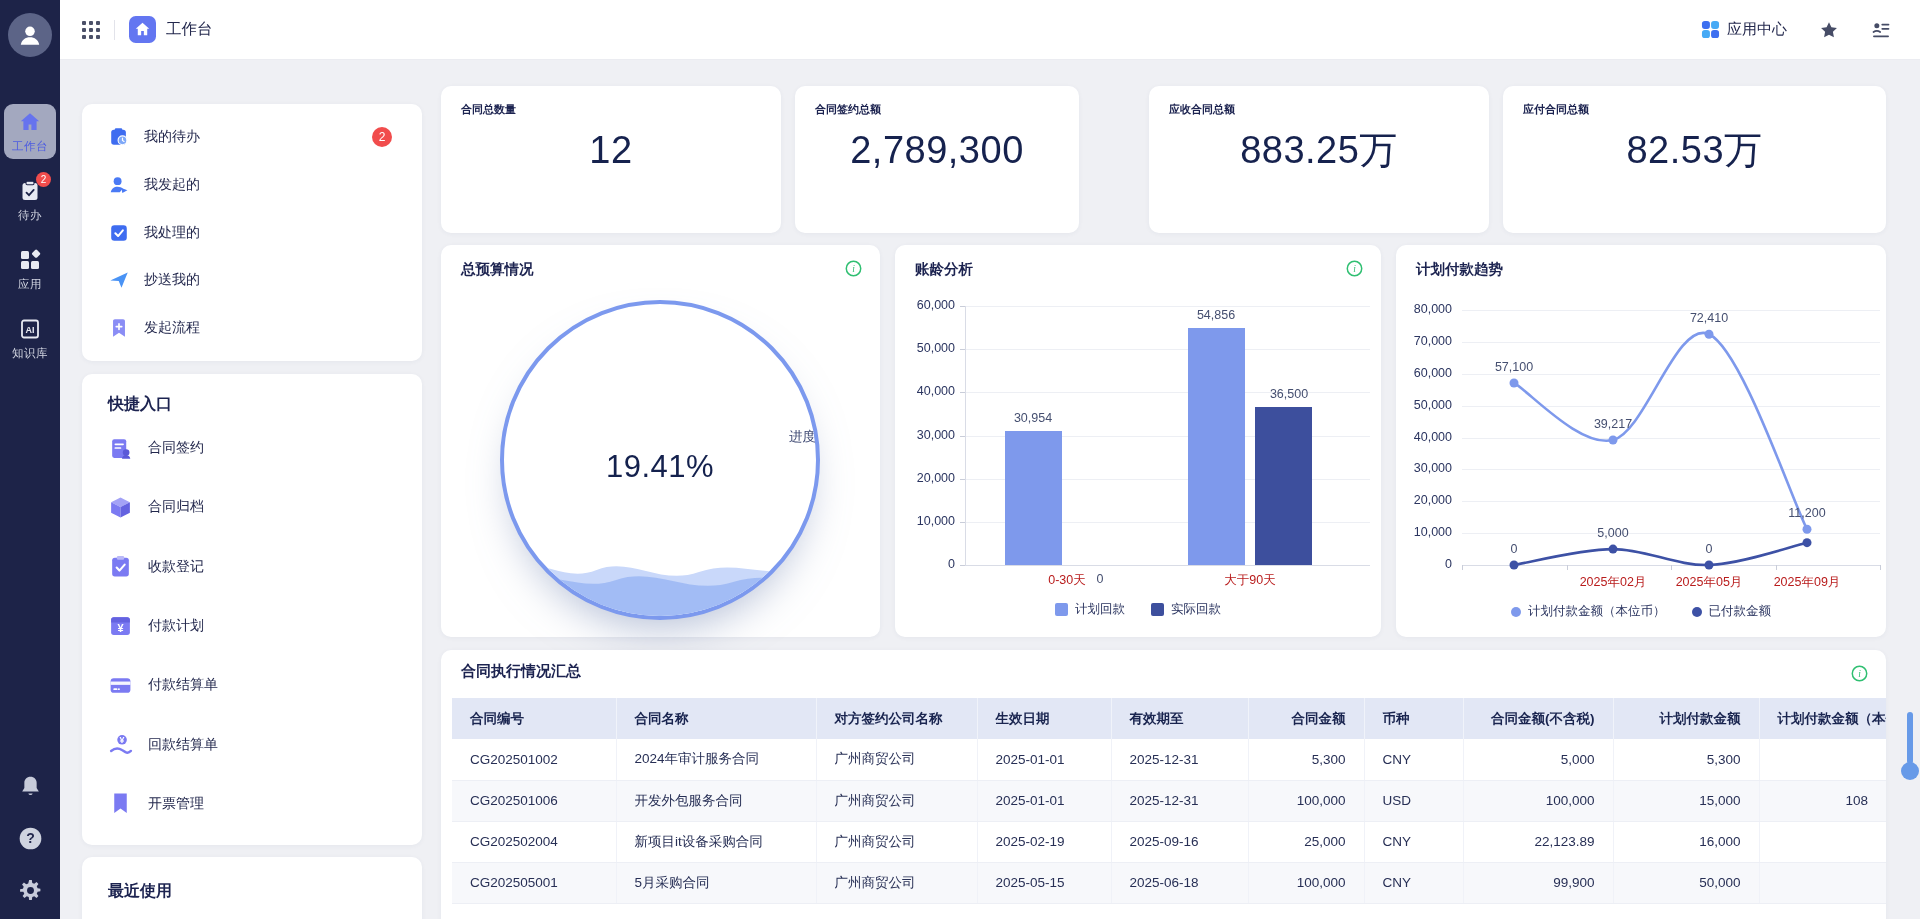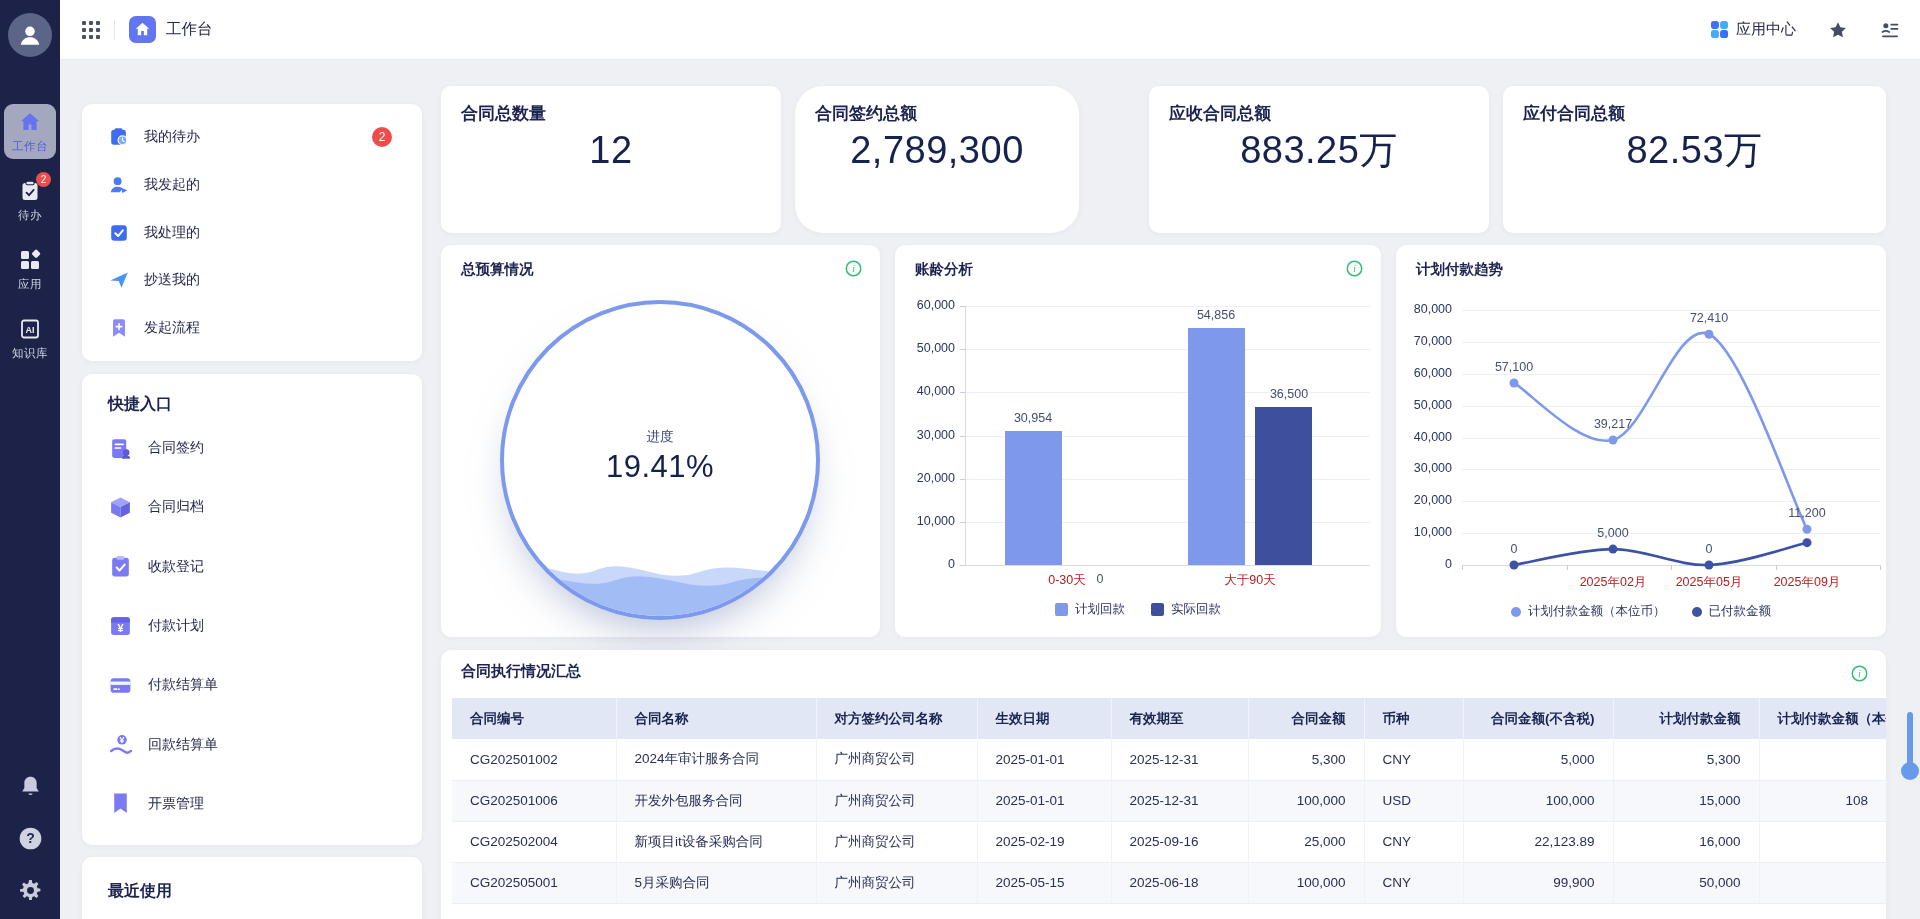--- a/index.html
+++ b/index.html
@@ -28,21 +28,21 @@
 
   
   #topbar { position:absolute; left:60px; top:0; width:1860px; height:60px; background:#fff;
     border-bottom:1px solid #ebecf1; display:flex; align-items:center; z-index:4; }
   #tb-grid { width:18px; height:18px; margin-left:22px; color:#4b5068; cursor:pointer; }
   #tb-grid svg { width:18px; height:18px; display:block; }
   .tb-sep { width:1px; height:20px; background:#e2e3ea; margin:0 14px; }
   #tb-home { width:27px; height:27px; cursor:pointer; }
   #tb-home svg { width:27px; height:27px; display:block; }
   #tb-title { margin-left:10px; font-size:15.5px; color:#23284d; }
-  #tb-right { margin-left:auto; display:flex; align-items:center; gap:32px; padding-right:20px; }
+  #tb-right { margin-left:auto; display:flex; align-items:center; gap:32px; padding-right:29px; }
   #tb-appcenter { display:flex; align-items:center; gap:7px; cursor:pointer; font-size:15px; color:#23284d; }
   #tb-appcenter svg { width:19px; height:19px; display:block; }
   .tb-ic { width:20px; height:20px; color:#464c66; cursor:pointer; }
   .tb-ic svg { width:20px; height:20px; display:block; }
 
   
   .card { position:absolute; background:#fff; border-radius:10px; box-shadow:0 1px 5px rgba(40,50,100,.05); }
   .card-title { position:absolute; top:15px; left:20px; font-size:14.5px; font-weight:bold; color:#1c2350; }
   .info-dot { position:absolute; top:15px; right:18px; width:17px; height:17px; cursor:pointer; }
   .info-dot svg { width:17px; height:17px; display:block; }
@@ -60,32 +60,32 @@
   #quick-title, #recent-title { font-size:16px; font-weight:bold; color:#1c2350; }
   #quick-list { margin-top:16px; height:390px; display:flex; flex-direction:column; justify-content:space-between; }
   .quick-row { display:flex; align-items:center; gap:15px; height:34px; cursor:pointer; }
   .quick-row .qic { width:25px; height:25px; flex:none; color:#7b7af2; }
   .quick-row .qic svg { width:25px; height:25px; display:block; }
   #panel-recent { left:82px; top:857px; width:340px; height:120px; padding:24px 26px; }
 
   
   .stat-card { position:absolute; top:86px; height:147px; background:#fff; border-radius:10px;
     box-shadow:0 1px 5px rgba(40,50,100,.05); }
-  .stat-title { position:absolute; top:16px; left:20px; font-size:17px; font-weight:bold; color:#1c2350; }
+  .stat-title { position:absolute; top:16px; left:20px; font-size:11px; font-weight:bold; color:#1c2350; }
   .stat-value { position:absolute; top:44px; left:0; right:0; text-align:center; font-size:38px;
     line-height:40px; font-weight:500; color:#16224e; letter-spacing:.5px; }
 
   
   #card-budget { left:441px; top:245px; width:439px; height:392px; }
   #liquid { position:absolute; left:59px; top:55px; width:320px; height:320px; border-radius:50%;
     border:4px solid #7c99ee; overflow:hidden; background:#fff;
     box-shadow:0 22px 42px -14px rgba(110,130,175,.5); }
   #liquid svg.waves { position:absolute; bottom:-2px; left:0; width:100%; height:78px; }
   #liquid-text { position:absolute; top:124px; left:0; right:0; text-align:center; }
-  #budget-label { font-size:13.5px; color:#3a4570; }
+  #budget-label { font-size:13.5px; color:#3a4570;text-align:right; }
   #budget-value { font-size:31px; color:#14214d; margin-top:3px; letter-spacing:.5px; }
 
   
   #card-aging { left:895px; top:245px; width:486px; height:392px; }
   #card-trend { left:1396px; top:245px; width:490px; height:392px; }
   .plot { position:absolute; }
   .gridline { position:absolute; left:0; right:0; height:1px; background:#edeff4; }
   .gridline.zero { background:#d9dce6; }
   .ytick { position:absolute; font-size:12.5px; color:#2b3560; text-align:right; width:58px; }
   .ytickmark { position:absolute; width:5px; height:1px; background:#c9cdd9; }
@@ -366,21 +366,21 @@
 
 <div class="card" id="panel-recent">
   <div id="recent-title">最近使用</div>
 </div>
 
 <div id="stats-row">
     <div class="stat-card" style="left: 441px; width: 340px;">
       <div class="stat-title">合同总数量</div>
       <div class="stat-value">12</div>
     </div>
-    <div class="stat-card" style="left: 795px; width: 284px; border-radius: 28px;">
+    <div class="stat-card" style="left: 795px; width: 284px;">
       <div class="stat-title">合同签约总额</div>
       <div class="stat-value">2,789,300</div>
     </div>
     <div class="stat-card" style="left: 1149px; width: 340px;">
       <div class="stat-title">应收合同总额</div>
       <div class="stat-value">883.25万</div>
     </div>
     <div class="stat-card" style="left: 1503px; width: 383px;">
       <div class="stat-title">应付合同总额</div>
       <div class="stat-value">82.53万</div>

